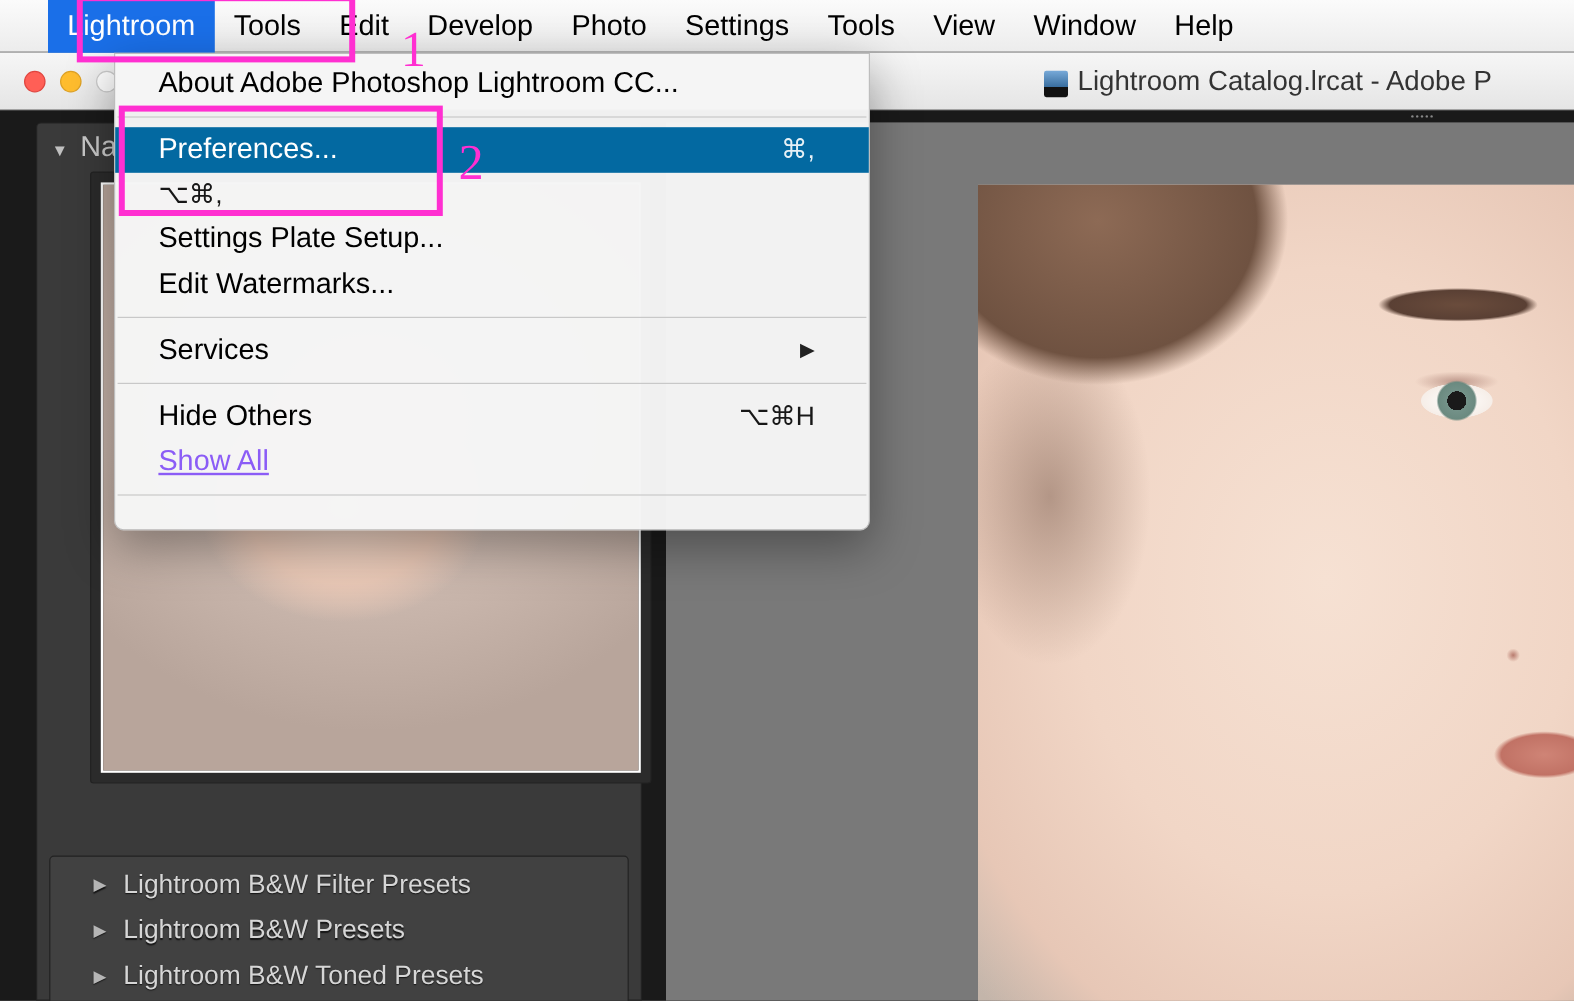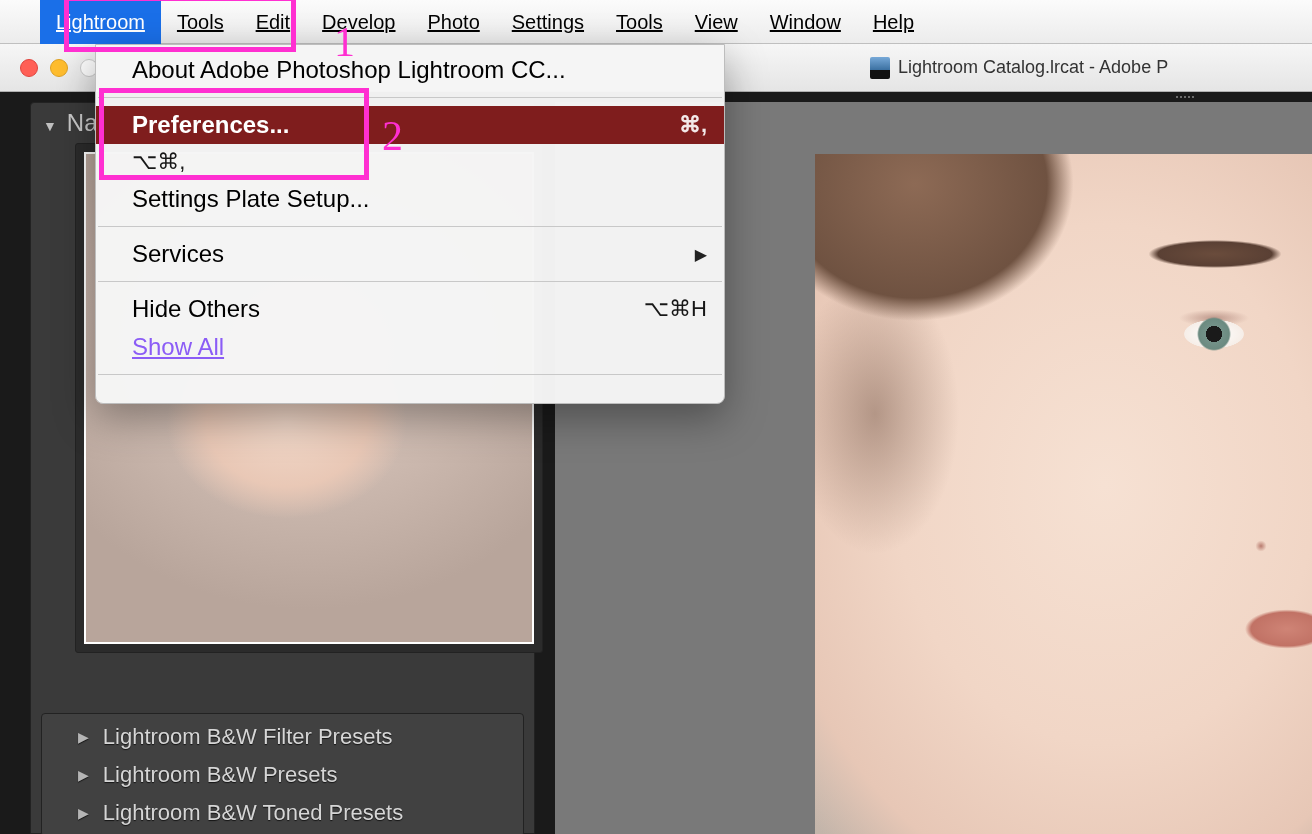--- a/index.html
+++ b/index.html
@@ -26,24 +26,23 @@
   .apple-logo {
     width: 40px;
     text-align: center;
     font-size: 24px;
     color: #000;
   }
   .menubar-item {
     padding: 0 16px;
     height: 44px;
     line-height: 44px;
-    font-size: 20px;
+    font-size: 24px;
     color: #000;
     cursor: default;
-    text-decoration: underline;
   }
   .menubar-item.active {
     background: #1a6fe8;
     color: #fff;
   }
 
   
   .window-titlebar {
     position: absolute;
     top: 44px; left: 0; right: 0;
@@ -59,23 +58,23 @@
     padding-left: 20px;
   }
   .tl { width: 18px; height: 18px; border-radius: 50%; }
   .tl.red { background: #ff5f56; border: 1px solid #e0443e; }
   .tl.yellow { background: #ffbd2e; border: 1px solid #dea123; }
   .tl.green { background: #fff; border: 1px solid #ccc; }
   .window-title {
     position: absolute;
     left: 870px;
     display: flex;
-    align-items: flex-start;
+    align-items: flex-end;
     gap: 8px;
-    font-size: 18px;
+    font-size: 23px;
     color: #333;
   }
   .cat-icon {
     width: 20px; height: 22px;
     background: linear-gradient(#77a9d8, #3a6fa0 60%, #111 60%);
     border-radius: 2px;
     position: relative;
   }
 
   
@@ -88,29 +87,28 @@
     border: 1px solid #bdbdbd;
     border-radius: 0 0 8px 8px;
     box-shadow: 0 14px 40px rgba(0,0,0,0.35);
     z-index: 60;
     padding: 6px 0 10px 0;
   }
   .dropdown-item {
     display: flex;
     justify-content: space-between;
     align-items: center;
-    padding: 5px 17px 5px 36px;
+    padding: 5px 45px 5px 36px;
     font-size: 24px;
     color: #000;
     cursor: default;
   }
   .dropdown-item.highlighted {
-    background: #7f1d1d;
+    background: #0369a1;
     color: #fff;
-    font-weight: bold;
   }
   .dropdown-item.disabled {
     color: #8b5cf6;
     text-decoration: underline;
   }
   .dropdown-sep {
     height: 1px;
     background: #c8c8c8;
     margin: 8px 2px;
   }
@@ -333,20 +331,24 @@
     <span>Preferences...</span>
     <span class="shortcut">⌘,</span>
   </div>
   <div class="dropdown-item">
     <span class="shortcut">⌥⌘,</span>
   </div>
   <div class="dropdown-item">
     <span>Settings Plate Setup...</span>
     <span class="shortcut"></span>
   </div>
+  <div class="dropdown-item">
+    <span>Edit Watermarks...</span>
+    <span class="shortcut"></span>
+  </div>
   <div class="dropdown-sep"></div>
   <div class="dropdown-item">
     <span>Services</span>
     <span class="submenu-arrow">▶</span>
   </div>
   <div class="dropdown-sep"></div>
   <div class="dropdown-item">
     <span>Hide Others</span>
     <span class="shortcut">⌥⌘H</span>
   </div>

